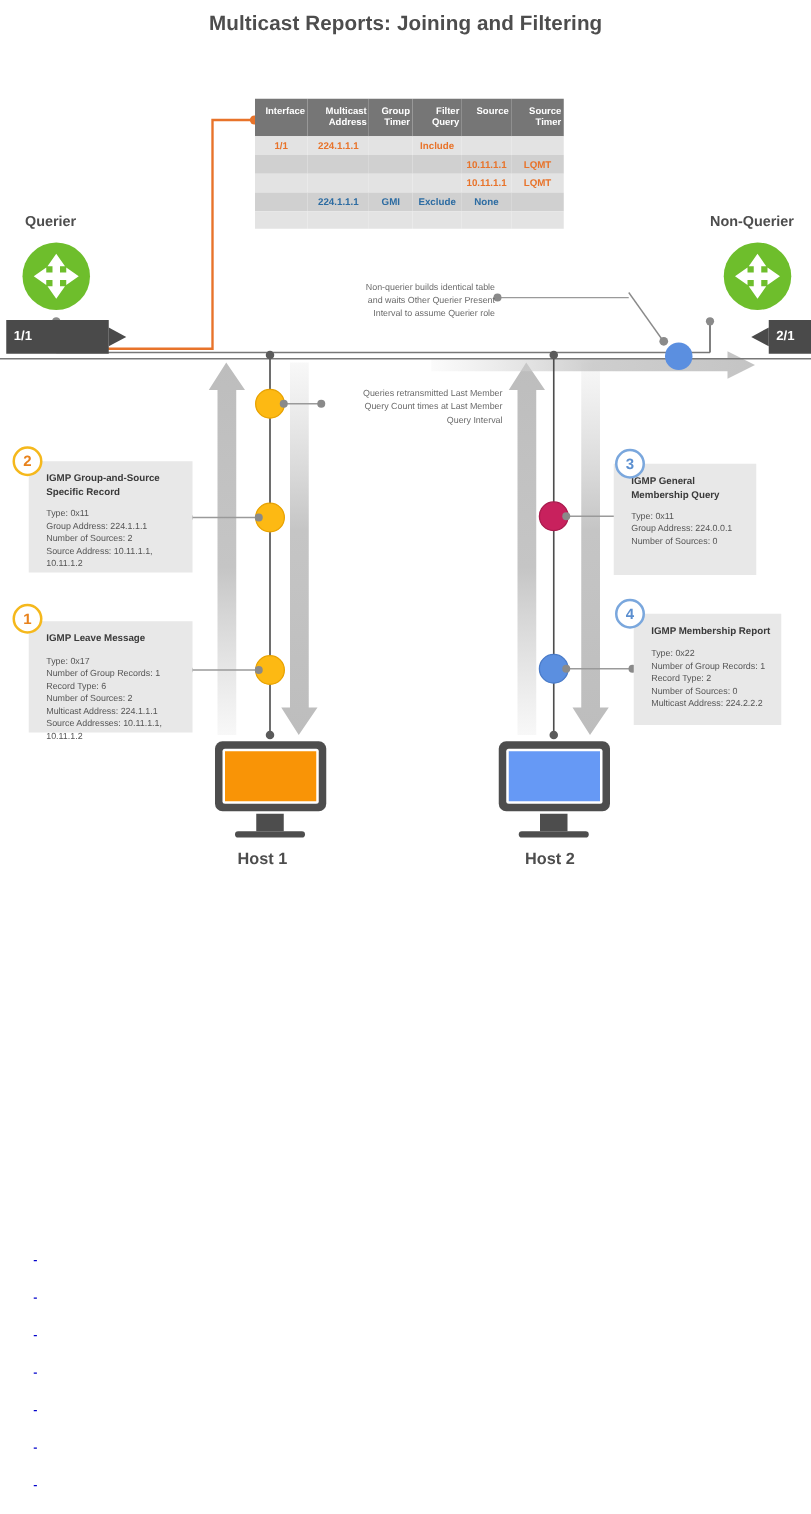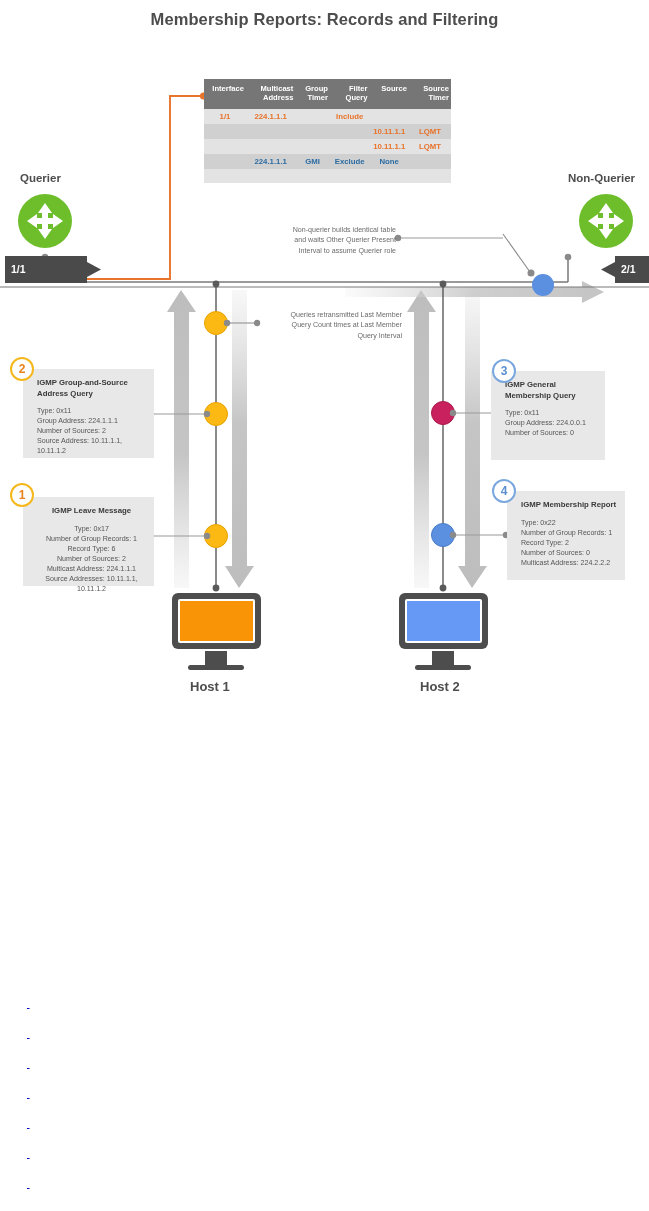--- a/index.html
+++ b/index.html
@@ -98,21 +98,21 @@
     line-height: 1.35;
     margin-bottom: 7px;
     white-space: pre-line;
   }
   .callout .callout-body {
     font-size: 7.1px;
     color: #555555;
     line-height: 1.42;
     white-space: pre-line;
   }
-  #callout-1 { left: 23px;  top: 497px; width: 131px; height: 89px; text-align: center; }
+  #callout-1 { left: 23px;  top: 497px; width: 131px; height: 89px; }
   #callout-2 { left: 23px;  top: 369px; width: 131px; height: 89px; }
   #callout-3 { left: 491px; top: 371px; width: 114px; height: 89px; }
   #callout-4 { left: 507px; top: 491px; width: 118px; height: 89px; }
 
   .badge {
     position: absolute;
     width: 24px; height: 24px;
     border-radius: 50%;
     background: #ffffff;
     display: flex;
@@ -155,21 +155,21 @@
     font-size: 9px;
     line-height: 1;
     margin-bottom: 21px;
     white-space: nowrap;
     letter-spacing: 0px;
   }
 </style>
 </head>
 <body>
 
-<div id="page-title">Membership Reports: Records and Filtering</div>
+<div id="page-title">Multicast Reports: Joining and Filtering</div>
 
 <svg id="diagram-canvas" viewBox="0 0 649 1211" xmlns="http://www.w3.org/2000/svg">
   <defs>
 
     <linearGradient id="gradUp" x1="0" y1="1" x2="0" y2="0">
       <stop offset="0%" stop-color="#cfcfcf" stop-opacity="0.15"></stop>
       <stop offset="45%" stop-color="#c2c2c2" stop-opacity="0.95"></stop>
       <stop offset="100%" stop-color="#bdbdbd" stop-opacity="1"></stop>
     </linearGradient>
     <linearGradient id="gradDown" x1="0" y1="0" x2="0" y2="1">
@@ -416,21 +416,21 @@
 Record Type: 6
 Number of Sources: 2
 Multicast Address:  224.1.1.1
 Source Addresses: 10.11.1.1,
 10.11.1.2</div>
 </div>
 <div class="badge badge-orange" id="badge-1">1</div>
 
 <div class="callout" id="callout-2">
   <div class="callout-title">IGMP Group-and-Source
-Address Query</div>
+Specific Record</div>
   <div class="callout-body">Type: 0x11
 Group Address: 224.1.1.1
 Number of Sources: 2
 Source Address: 10.11.1.1,
 10.11.1.2</div>
 </div>
 <div class="badge badge-orange" id="badge-2">2</div>
 
 <div class="callout" id="callout-3">
   <div class="callout-title">IGMP General

